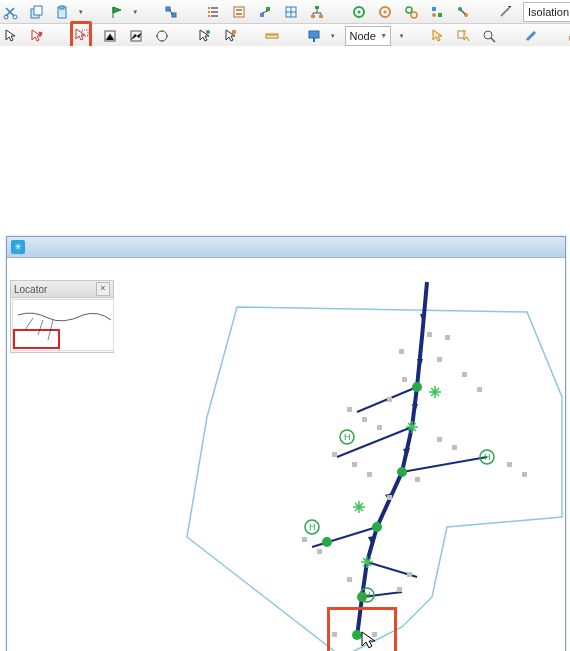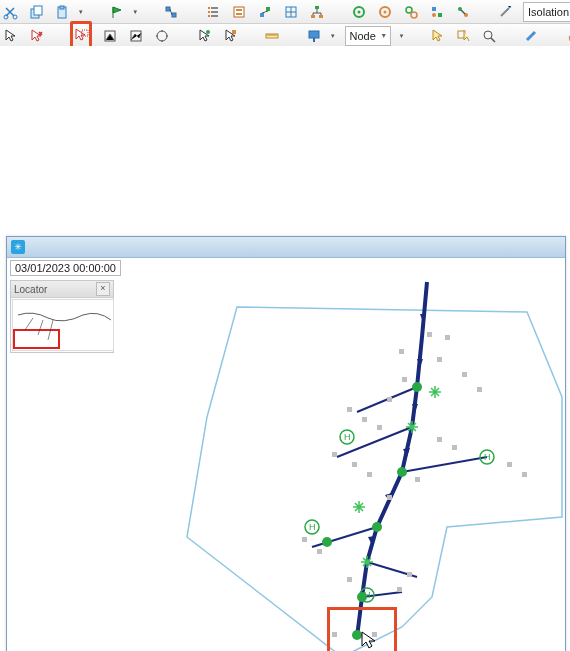--- a/index.html
+++ b/index.html
@@ -443,23 +443,20 @@
   </div>
 </div>
 
 <div class="canvas-area">
 
   <div class="child-window">
     <div class="child-title">
       <span class="sq">✳</span>
     </div>
 
-    <div class="timestamp">
-      <span>03/01/2023 00:00:00</span>
-    </div>
 
     <div class="locator">
       <div class="locator-head">
         <span>Locator</span>
         <span class="x">×</span>
       </div>
       <div class="locator-body">
         <svg width="100" height="50">
           <rect x="1" y="30" width="45" height="18" fill="none" stroke="#d22" stroke-width="2"></rect>
           <path d="M5 15 Q20 10 35 18 Q50 25 70 15 Q85 10 98 20" stroke="#333" fill="none" stroke-width="0.8"></path>

